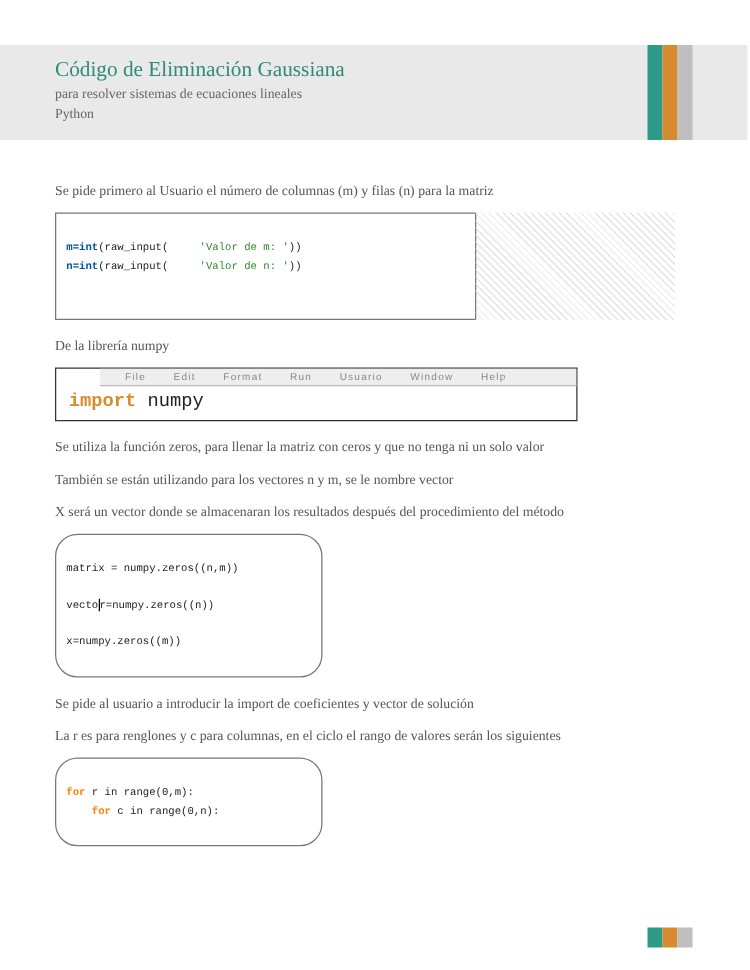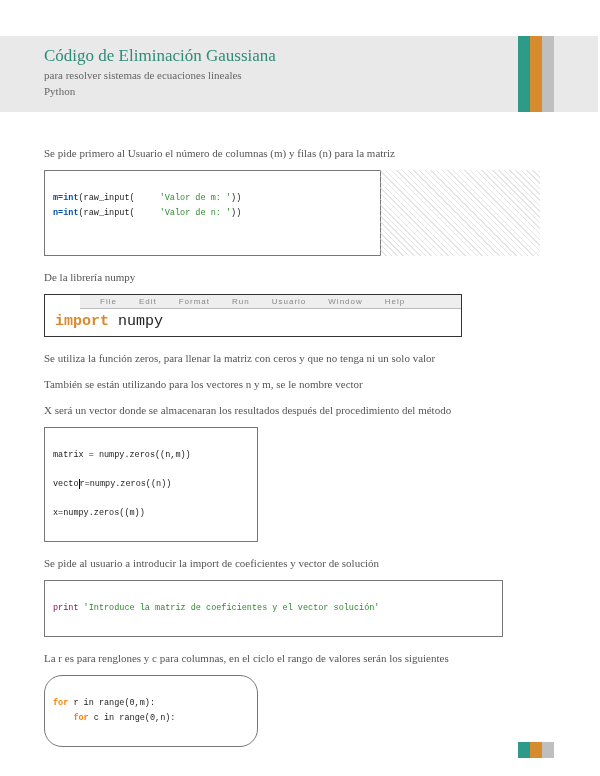--- a/index.html
+++ b/index.html
@@ -79,21 +79,21 @@
   }
   .menubar span { flex: none; }
   .importline {
     padding: 4px 10px 6px 10px;
     font-family: Consolas, 'Courier New', monospace;
     font-size: 15px;
   }
   .importline .kw { color: #d68b2f; font-weight: bold; }
   .importline .mod { color: #222; }
 
-  .box3 { width: 42%; }
+  .box3 { width: 42%; border-radius: 18px; }
   .box4 { width: 90%; }
   .box4 .pr { color: #901060; }
   .box4 .pstr { color: #2e8b2e; }
 
   .box5 { width: 42%; border-radius: 18px; }
   .box5 .kwd { color: #ff7f00; font-weight: bold; }
 
   
   .footer-stripes {
     position: absolute;
@@ -154,23 +154,20 @@
   <div class="codebox box3">
 <span>matrix = numpy.zeros((n,m))</span>
 
 <span>vecto</span><span style="border-left:1px solid #000"></span><span>r</span><span>=numpy.zeros((n))</span>
 
 <span>x=numpy.zeros((m))</span>
   </div>
 
   <p class="para">Se pide al usuario a introducir la import de coeficientes y vector de solución</p>
 
-  <div class="codebox box4">
-<span class="pr">print</span><span class="pstr"> 'Introduce la matriz de coeficientes y el vector solución'</span>
-  </div>
 
   <p class="para">La r es para renglones y c para columnas, en el ciclo el rango de valores serán los siguientes</p>
 
   <div class="codebox box5">
 <span class="kwd">for</span><span> r in range(0,m):</span>
     <span class="kwd">for</span><span> c in range(0,n):</span>
   </div>
 
   <div class="footer-stripes">
     <div class="stripe teal"></div>

